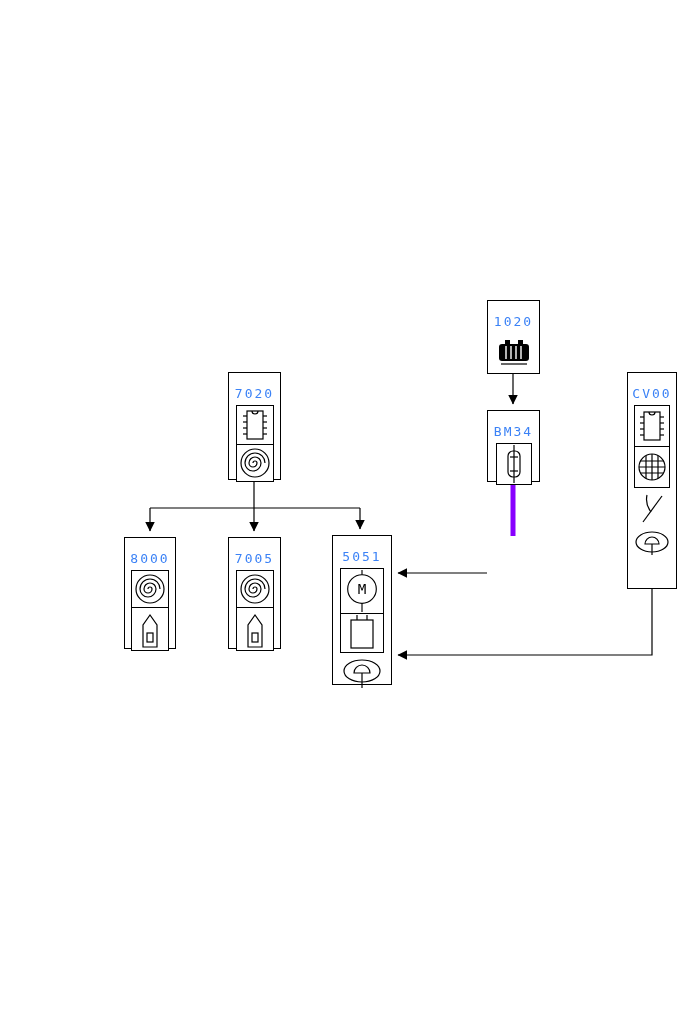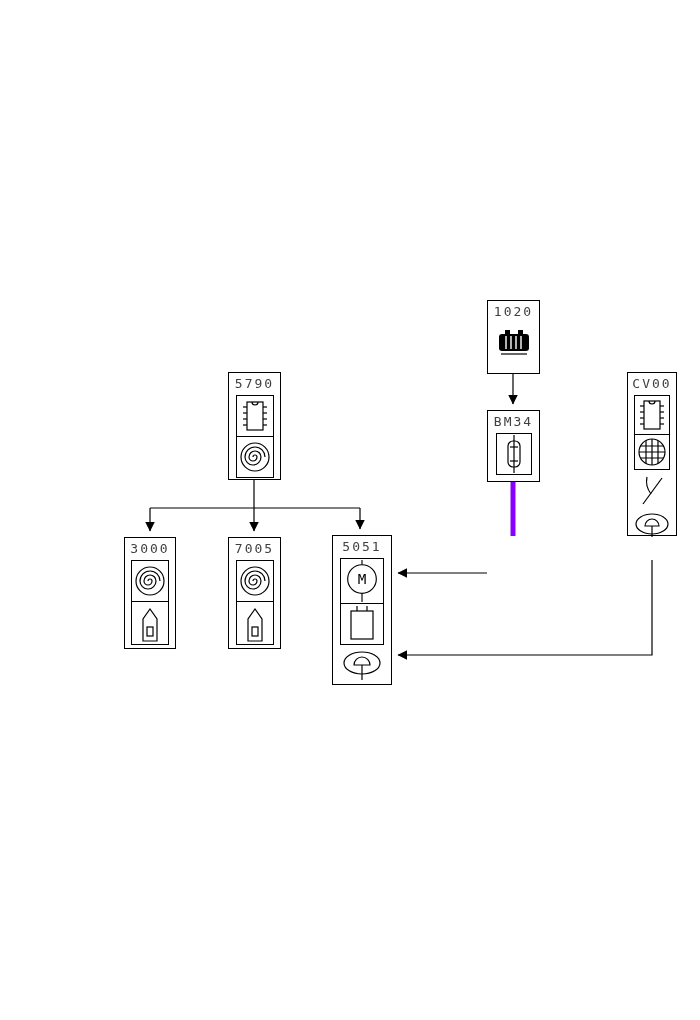--- a/index.html
+++ b/index.html
@@ -6,22 +6,22 @@
   .canvas{
     position:relative;width:700px;height:1020px;background:#ffffff;
     font-family:"DejaVu Sans Mono", monospace;overflow:hidden;
   }
   .connectors{position:absolute;left:0;top:0;}
   .node{
     position:absolute;border:1px solid #000;background:#fff;
     box-sizing:border-box;display:flex;flex-direction:column;align-items:center;
   }
   .node-label{
-    font-size:13px;letter-spacing:2px;color:#404040;height:18px;line-height:18px;
-    text-align:center;margin-top:2px;white-space:nowrap;
+    font-size:13px;letter-spacing:2px;color:#3b82f6;height:18px;line-height:18px;
+    text-align:center;margin-top:12px;white-space:nowrap;
   }
   .cell{
     border:1px solid #000;box-sizing:border-box;background:#fff;
     display:flex;align-items:center;justify-content:center;
   }
   .cell + .cell{margin-top:-1px;}
   .iconbox{display:flex;align-items:center;justify-content:center;}
   svg.icon *{stroke:#000;fill:none;stroke-width:1.2;}
   svg.icon text{stroke:none;fill:#000;}
   svg{display:block;}
@@ -74,21 +74,21 @@
       <svg class="icon" width="32" height="40" viewBox="0 0 32 40">
         <line x1="16" y1="1" x2="16" y2="39"></line>
         <rect x="10" y="7" width="12" height="26" rx="5"></rect>
         <line x1="12" y1="13" x2="20" y2="13"></line>
         <line x1="12" y1="27" x2="20" y2="27"></line>
       </svg>
     </div>
   </div>
 
 
-  <div class="node" style="left:627px;top:372px;width:50px;height:164px;">
+  <div class="node" style="left:627px;top:372px;width:50px;height:217px;">
     <div class="node-label">CV00</div>
     <div class="cell" style="width:36px;height:42px;margin-top:2px;">
       <svg class="icon" width="32" height="38" viewBox="0 0 32 38">
         <rect x="8" y="5" width="16" height="28"></rect>
         <path d="M13 5 a3 3 0 0 0 6 0"></path>
         <line x1="4" y1="10" x2="8" y2="10"></line>
           <line x1="4" y1="16" x2="8" y2="16"></line>
         <line x1="4" y1="22" x2="8" y2="22"></line>
           <line x1="4" y1="28" x2="8" y2="28"></line>
         <line x1="24" y1="10" x2="28" y2="10"></line>
@@ -124,21 +124,21 @@
     <div class="iconbox" style="margin-top:3px;">
       <svg class="icon" width="40" height="32" viewBox="0 0 40 32">
         <ellipse cx="20" cy="14" rx="16" ry="10"></ellipse>
         <path d="M13 16 a7 7 0 0 1 14 0 Z"></path>
         <line x1="20" y1="16" x2="20" y2="27"></line>
       </svg>
     </div>
   </div>
 
   <div class="node" style="left:228px;top:372px;width:53px;height:108px;">
-    <div class="node-label">5790</div>
+    <div class="node-label">7020</div>
     <div class="cell" style="width:38px;height:42px;margin-top:2px;">
       <svg class="icon" width="32" height="38" viewBox="0 0 32 38">
         <rect x="8" y="5" width="16" height="28"></rect>
         <path d="M13 5 a3 3 0 0 0 6 0"></path>
         <line x1="4" y1="10" x2="8" y2="10"></line>
           <line x1="4" y1="16" x2="8" y2="16"></line>
         <line x1="4" y1="22" x2="8" y2="22"></line>
           <line x1="4" y1="28" x2="8" y2="28"></line>
         <line x1="24" y1="10" x2="28" y2="10"></line>
           <line x1="24" y1="16" x2="28" y2="16"></line>
@@ -148,21 +148,21 @@
     </div>
     <div class="cell" style="width:38px;height:42px;">
       <svg class="icon" width="36" height="36" viewBox="0 0 36 36">
         <circle cx="18" cy="18" r="14"></circle>
         <path d="M28 18 a10 10 0 1 0 -20 0 a8 8 0 1 0 16 0 a6 6 0 1 0 -12 0 a4 4 0 1 0 8 0 a2 2 0 1 0 -4 0"></path>
       </svg>
     </div>
   </div>
 
   <div class="node" style="left:124px;top:537px;width:52px;height:112px;">
-    <div class="node-label">3000</div>
+    <div class="node-label">8000</div>
     <div class="cell" style="width:38px;height:42px;margin-top:2px;">
       <svg class="icon" width="36" height="36" viewBox="0 0 36 36">
         <circle cx="18" cy="18" r="14"></circle>
         <path d="M28 18 a10 10 0 1 0 -20 0 a8 8 0 1 0 16 0 a6 6 0 1 0 -12 0 a4 4 0 1 0 8 0 a2 2 0 1 0 -4 0"></path>
       </svg>
     </div>
     <div class="cell" style="width:38px;height:44px;">
       <svg class="icon" width="36" height="42" viewBox="0 0 36 42">
         <path d="M11 39 V17 L18 7 L25 17 V39 Z"></path>
         <rect x="15" y="25" width="6" height="9"></rect>

